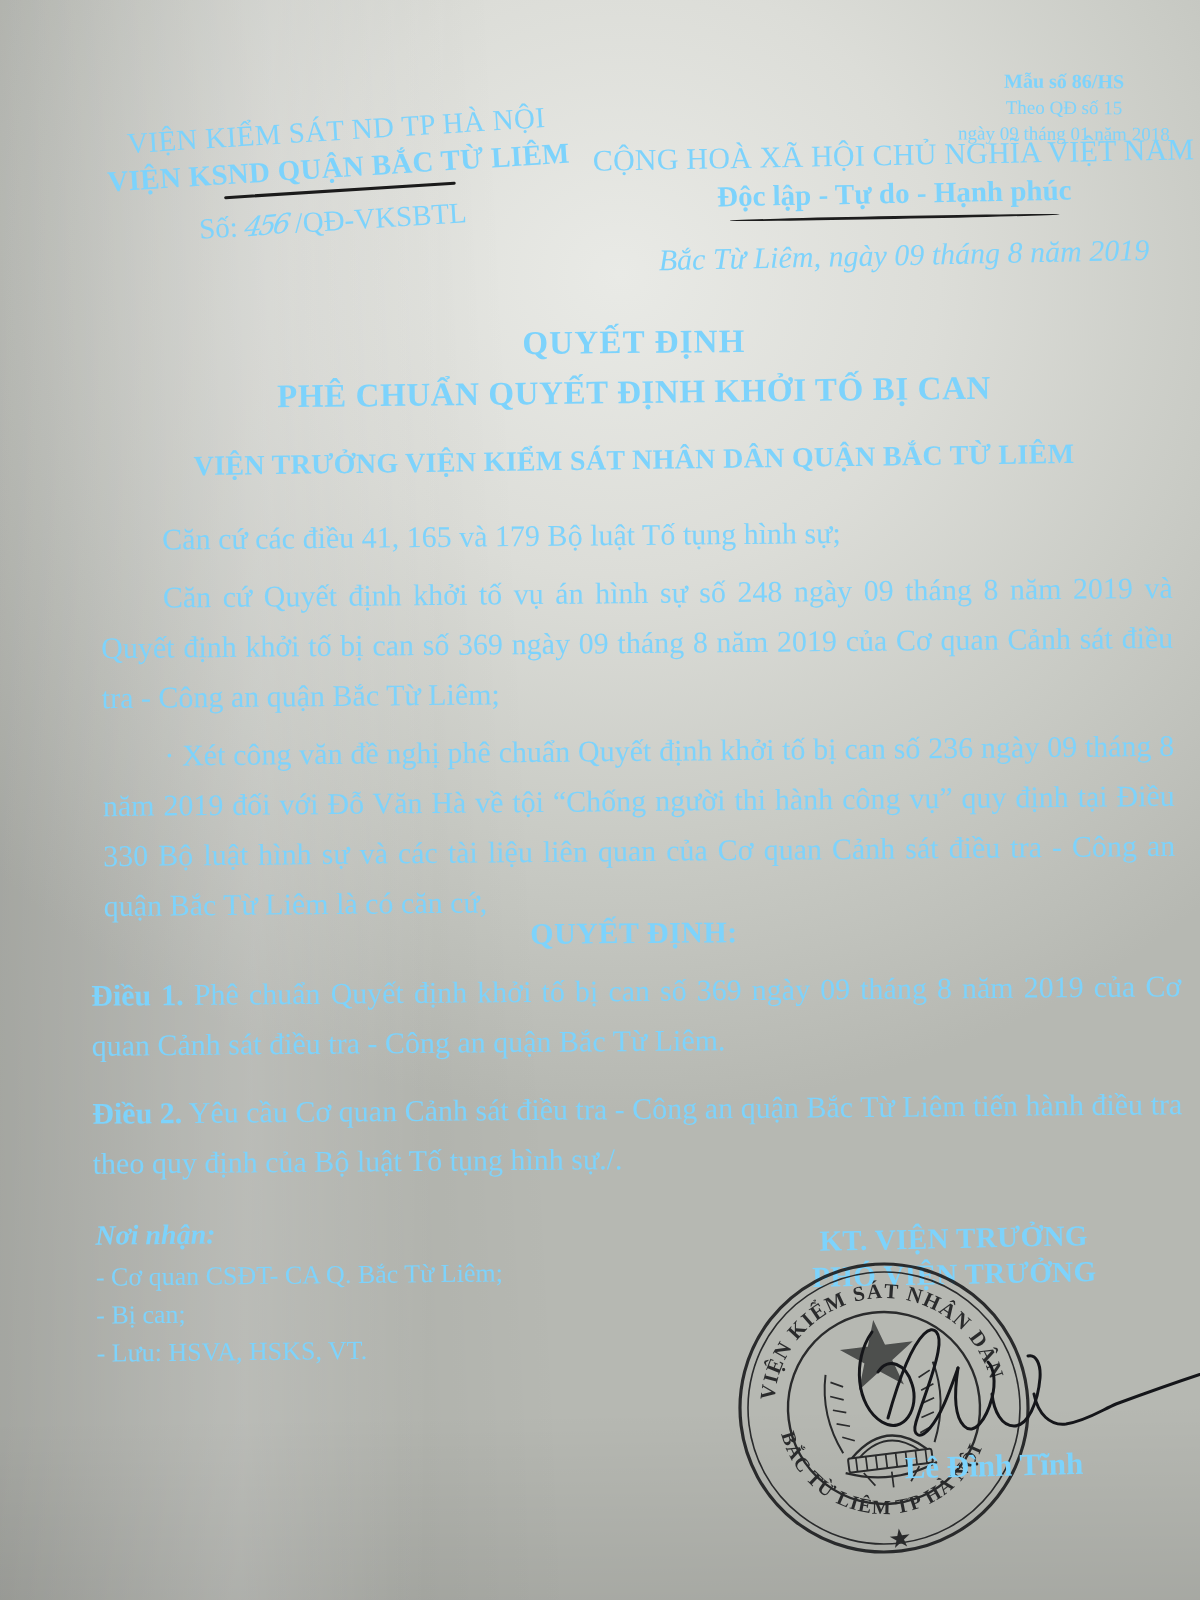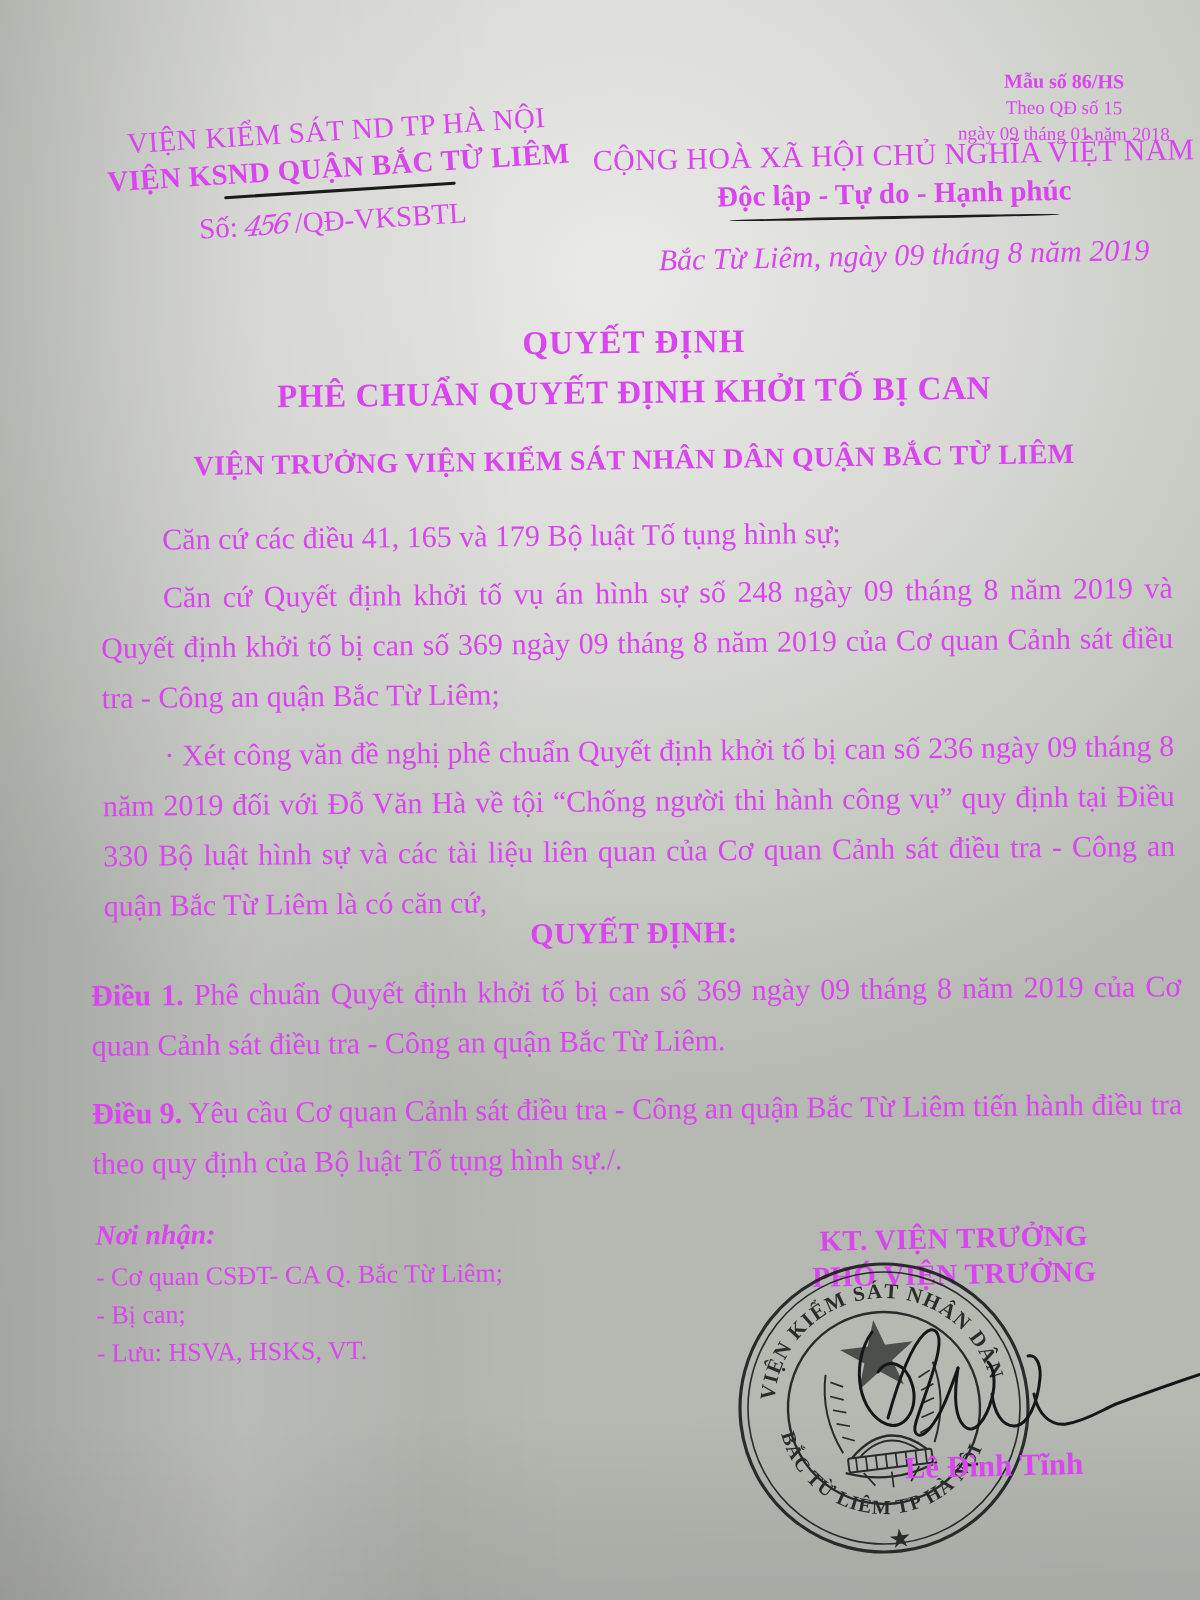--- a/index.html
+++ b/index.html
@@ -7,21 +7,21 @@
     padding: 0;
     background: #2b3b38;
   }
   #page {
     position: relative;
     width: 1200px;
     height: 1600px;
     overflow: hidden;
     background: #0e2a26;
     font-family: "Liberation Serif", "DejaVu Serif", serif;
-    color: #d946ef;
+    color: #7dd3fc;
   }
   
   #paper {
     position: absolute;
     left: -34px;
     top: -26px;
     width: 1272px;
     height: 1672px;
     transform: rotate(-0.85deg);
     transform-origin: 50% 50%;
@@ -282,21 +282,21 @@
     <div id="body">
       <p>Căn cứ các điều 41, 165 và 179 Bộ luật Tố tụng hình sự;</p>
       <p>Căn cứ Quyết định khởi tố vụ án hình sự số 248 ngày 09 tháng 8 năm 2019 và Quyết định khởi tố bị can số 369 ngày 09 tháng 8 năm 2019 của Cơ quan Cảnh sát điều tra - Công an quận Bắc Từ Liêm;</p>
       <p>·   Xét công văn đề nghị phê chuẩn Quyết định khởi tố bị can số 236 ngày 09 tháng 8 năm 2019 đối với Đỗ Văn Hà về tội “Chống người thi hành công vụ” quy định tại Điều 330 Bộ luật hình sự và các tài liệu liên quan của Cơ quan Cảnh sát điều tra - Công an quận Bắc Từ Liêm là có căn cứ,</p>
     </div>
 
     <div class="blk decide-head">QUYẾT ĐỊNH:</div>
 
     <div id="articles">
       <p><b>Điều 1.</b><span> Phê chuẩn Quyết định khởi tố bị can số 369 ngày 09 tháng 8 năm 2019 của Cơ quan Cảnh sát điều tra - Công an quận Bắc Từ Liêm.</span></p>
-      <p><b>Điều 9.</b><span> Yêu cầu Cơ quan Cảnh sát điều tra - Công an quận Bắc Từ Liêm tiến hành điều tra theo quy định của Bộ luật Tố tụng hình sự./.</span></p>
+      <p><b>Điều 2.</b><span> Yêu cầu Cơ quan Cảnh sát điều tra - Công an quận Bắc Từ Liêm tiến hành điều tra theo quy định của Bộ luật Tố tụng hình sự./.</span></p>
     </div>
 
     <div class="blk recipients">
       <div class="rh">Nơi nhận:</div>
       <ul>
         <li>- Cơ quan CSĐT- CA Q. Bắc Từ Liêm;</li>
         <li>- Bị can;</li>
         <li>- Lưu: HSVA, HSKS, VT.</li>
       </ul>
     </div>

